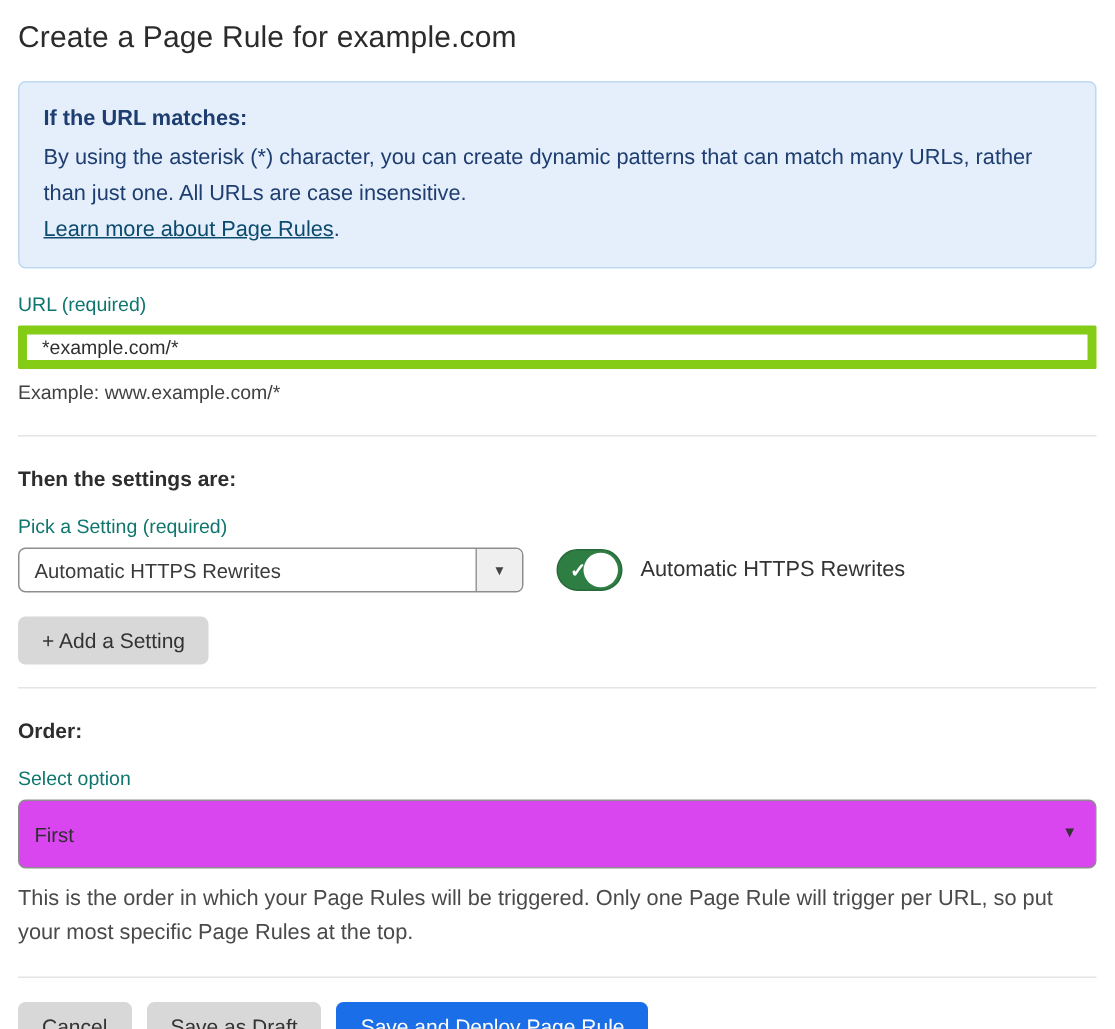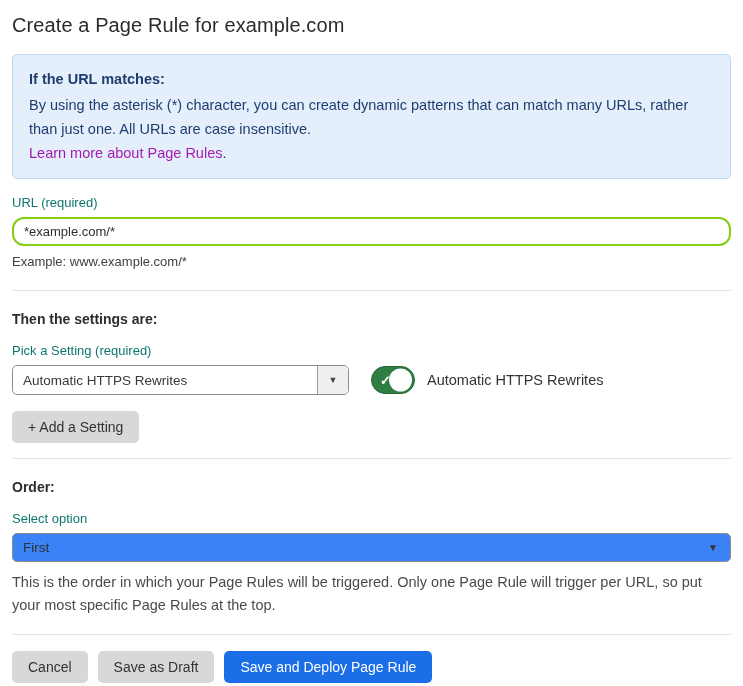--- a/index.html
+++ b/index.html
@@ -30,35 +30,36 @@
     font-size: 14.5px;
     line-height: 24px;
   }
   .info-box .info-heading {
     font-weight: bold;
     font-size: 14.5px;
     margin-bottom: 2px;
   }
   .info-box .info-body { max-width: 660px; }
   .info-link {
-    color: #a21caf;
+    color: #0c4a6e;
+    text-decoration: underline;
     cursor: pointer;
     margin-top: 25px;
   }
   .field-label {
     font-size: 13px;
     color: #0f766e;
     margin-top: 16px;
     margin-bottom: 7px;
   }
   .text-input {
     width: 100%;
     height: 29px;
-    border: 2px solid #84cc16;
-    border-radius: 12px;
+    border: 6px solid #84cc16;
+    border-radius: 1px;
     font-family: "Liberation Sans", sans-serif;
     font-size: 13px;
     color: #2f2f2f;
     padding: 0 10px;
     background: #fff;
     outline: none;
   }
   .helper-small {
     font-size: 13px;
     color: #414141;
@@ -158,24 +159,24 @@
     font-size: 14px;
     padding: 8px 16px;
     cursor: pointer;
     color: #333;
     background: #d8d8d8;
   }
   .btn-add-setting { margin-top: 16px; }
   .full-select {
     position: relative;
     width: 100%;
-    height: 29px;
+    height: 46px;
     border: 1px solid #8d8d8d;
     border-radius: 5px;
-    background: #3b82f6;
+    background: #d946ef;
     display: flex;
     align-items: center;
     padding: 0 12px 0 10px;
     font-size: 13.5px;
     color: #2f2f2f;
     cursor: pointer;
   }
   .full-select .caret-down {
     position: absolute;
     right: 12px;

